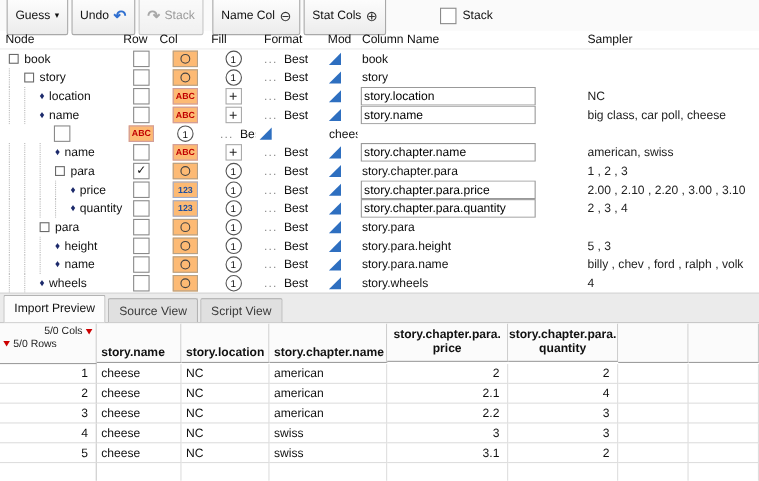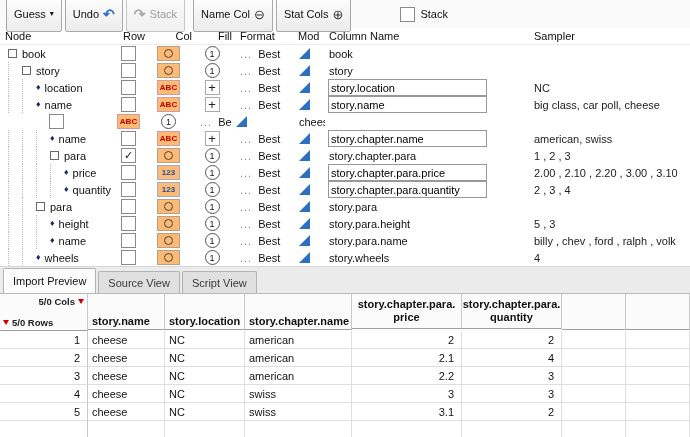--- a/index.html
+++ b/index.html
@@ -18,21 +18,21 @@
   .circle-op{font-size:13px;line-height:1;color:#333}
   .tgap{width:2px}
   .stack-ctrl{display:inline-flex;align-items:center;gap:5px;margin-left:46px}
   .checkbox{width:13px;height:13px;border:1px solid #8a8a8a;background:#fff;display:inline-flex;
             align-items:center;justify-content:center;font-size:11px;line-height:1;color:#111}
 
   
   .tree-header,.trow{display:grid;grid-template-columns:112px 33px 47px 40px 63px 30px 205px 1fr;align-items:center}
   .tree-header{height:16px;font-weight:normal;border-bottom:1px solid #ececec}
   .th{padding-left:4px;white-space:nowrap}
-  .th.c{text-align:right;padding-left:0}
+  .th.c{text-align:left;padding-left:0}
   .th.noden{padding-left:5px}
   .th.fmth{padding-left:8px}
   .th.modh{padding-left:3px}
   .trow{height:17px}
   .cell{display:flex;align-items:center;height:100%;min-width:0;overflow:hidden;white-space:nowrap}
   .cell.center{justify-content:center}
   .node{padding-left:8px}
   .indent{flex:0 0 13px;height:17px;border-left:1px dotted #b9b9b9}
   .bullet{flex:0 0 auto;margin-right:5px}
   .bullet.branch{width:7px;height:7px;border:1px solid #6a6a6a;background:#fff}
@@ -62,21 +62,21 @@
        border-radius:2px 2px 0 0;background:#e0e0e0;color:#3a3a3a}
   .tab.active{background:#fcfcfc;height:24px;color:#111}
 
   
   .datatable{height:146px;overflow:hidden;background:#fff}
   .dt-row{display:grid;grid-template-columns:88px 77px 80px 107px 110px 100px 64px 1fr}
   .hcell{height:32px;border-right:1px solid #c9c9c9;border-bottom:1px solid #9e9e9e;background:#fbfbfb;
          display:flex;flex-direction:column;justify-content:flex-end;padding:1px 4px 2px 4px;
          font-weight:bold;overflow:hidden;white-space:nowrap}
   .hcell.two{justify-content:center;align-items:center;text-align:center;line-height:1.2;padding:1px 2px}
-  .corner{font-weight:bold;font-size:9.5px;justify-content:space-between;padding:2px 3px;color:#222}
+  .corner{font-weight:normal;font-size:9.5px;justify-content:flex-start;padding:2px 3px;color:#222}
   .cline{display:flex;align-items:center;gap:3px}
   .cline.top{justify-content:flex-end}
   .redtri{width:0;height:0;border-top:5px solid var(--red-triangle,#c00);
           border-left:3px solid transparent;border-right:3px solid transparent}
   .bcell{height:17px;border-right:1px solid #dedede;border-bottom:1px solid #dedede;display:flex;
          align-items:center;padding:0 4px;overflow:hidden;white-space:nowrap}
   .bcell.rownum{justify-content:flex-end;padding-right:7px;border-right:1px solid #c9c9c9}
   .bcell.numeric{justify-content:flex-end;padding-right:7px}
 </style>
 </head>

